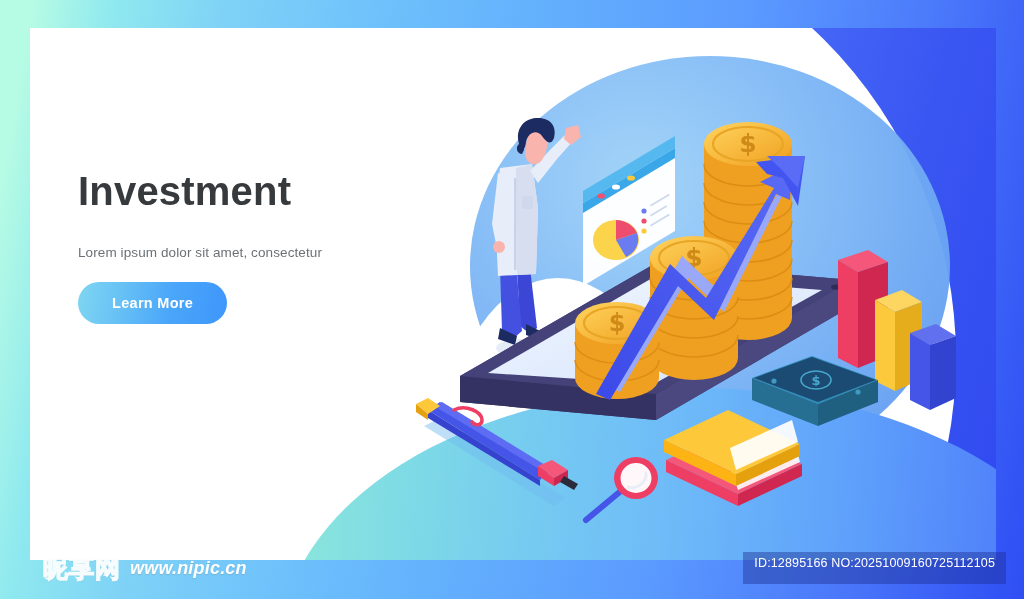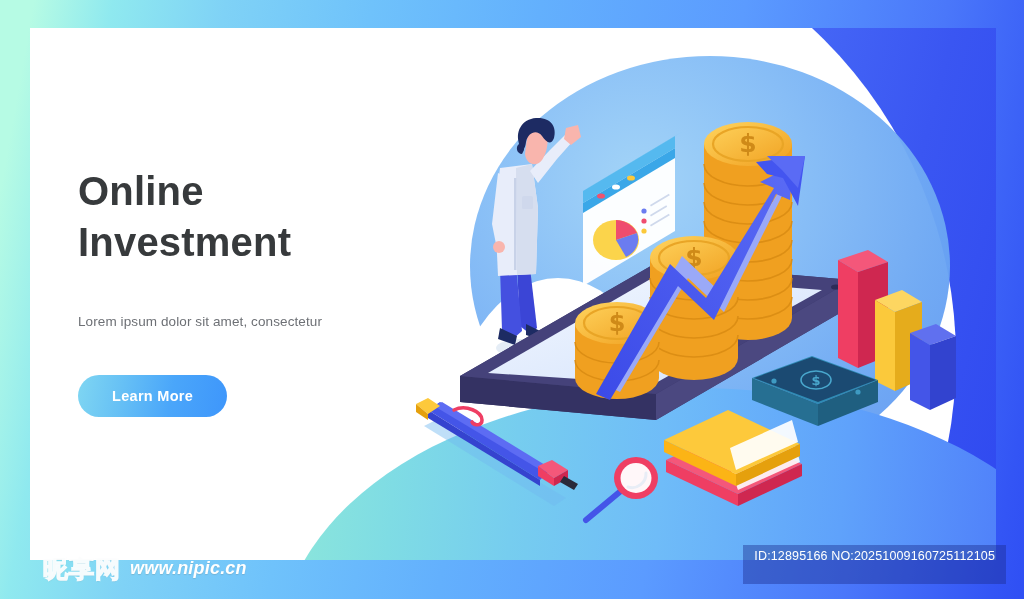--- a/index.html
+++ b/index.html
@@ -76,26 +76,26 @@
     background:linear-gradient(95deg,#8ee8d9 0%, #7fdce4 14%, #76cdef 28%, #6fbcf8 45%, #5fa2fb 66%, #4f7ffa 86%, #4468f7 100%);
   }
 
   
   .copy { position:absolute; left:48px; top:138px; width:330px; }
   .headline {
     font-size:40px; line-height:1.28;
     font-weight:bold; color:#373a3c; letter-spacing:.2px;
   }
   .sub {
-    margin-top:40px;
+    margin-top:22px;
     font-size:13.5px; line-height:2.0;
     color:#6d7075; letter-spacing:.1px;
   }
   .cta {
-    margin-top:40px;
+    margin-top:16px;
     display:inline-block;
     padding:13px 34px;
     border:none; border-radius:24px;
     font-size:14.5px; font-weight:bold; color:#ffffff;
     letter-spacing:.3px;
     background:linear-gradient(100deg,#7fd6f2 0%, #66c0f5 30%, #4aa6fa 62%, #3e96fb 100%);
     cursor:pointer;
     font-family:"Liberation Sans", sans-serif;
   }
 
@@ -117,21 +117,21 @@
     font-family:"DejaVu Sans", sans-serif;
   }
   .wm-url {
     font-size:18px; font-style:italic; font-weight:bold;
     color:#ffffff;
     text-shadow:0 1px 1px rgba(110,140,150,.35);
     letter-spacing:.2px;
   }
   .idbar {
     position:absolute; right:18px; bottom:15px;
-    padding:4px 11px 21px;
+    padding:4px 11px 14px;
     background:rgba(26,44,140,.42);
     color:#ffffff; font-size:12.5px; letter-spacing:.15px;
     z-index:40;
     font-family:"Liberation Sans", sans-serif;
   }
 </style>
 </head>
 <body>
 
 <div id="stage">
@@ -141,21 +141,20 @@
     <div class="blue-panel">
       <div class="white-curve"></div>
     </div>
 
     <div class="blue-ellipse"></div>
     <div class="ellipse-mask"></div>
     <div class="teal-ellipse"></div>
 
     <div class="copy">
       <div class="headline">
-        <div>Online</div>
         <div>Investment</div>
       </div>
       <div class="sub">
         <div>Lorem ipsum dolor sit amet, consectetur</div>
       </div>
       <button class="cta">Learn More</button>
     </div>
 
     <svg id="illus" viewBox="0 0 966 532">
       <defs>

